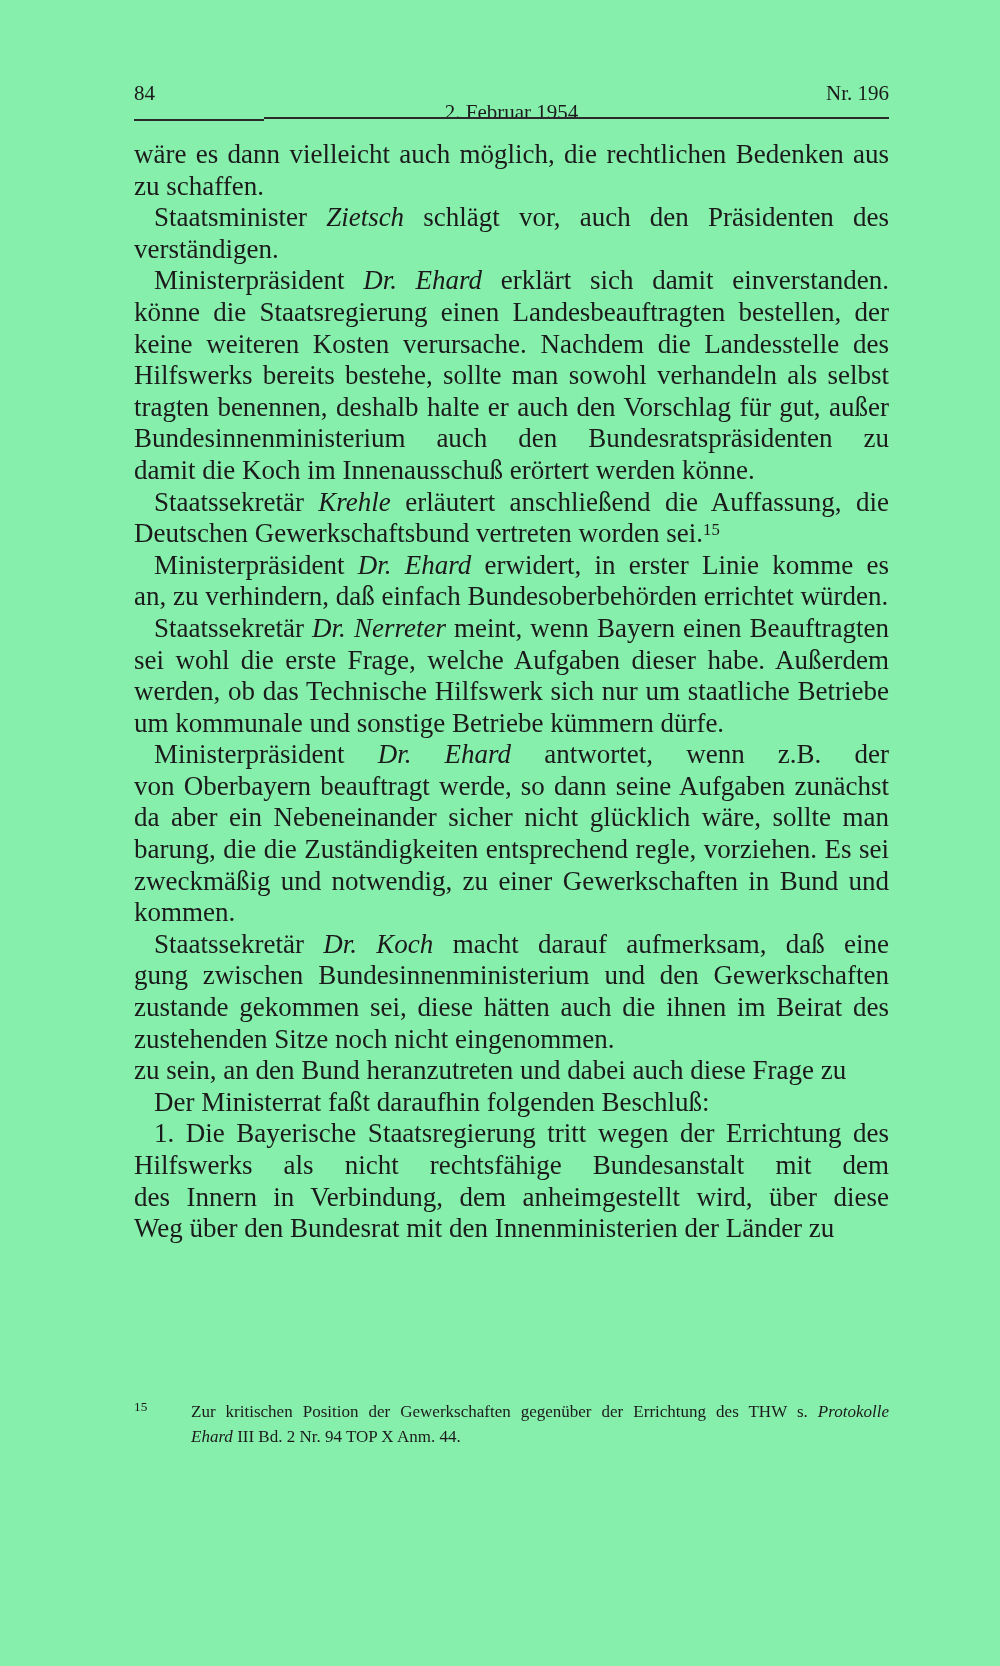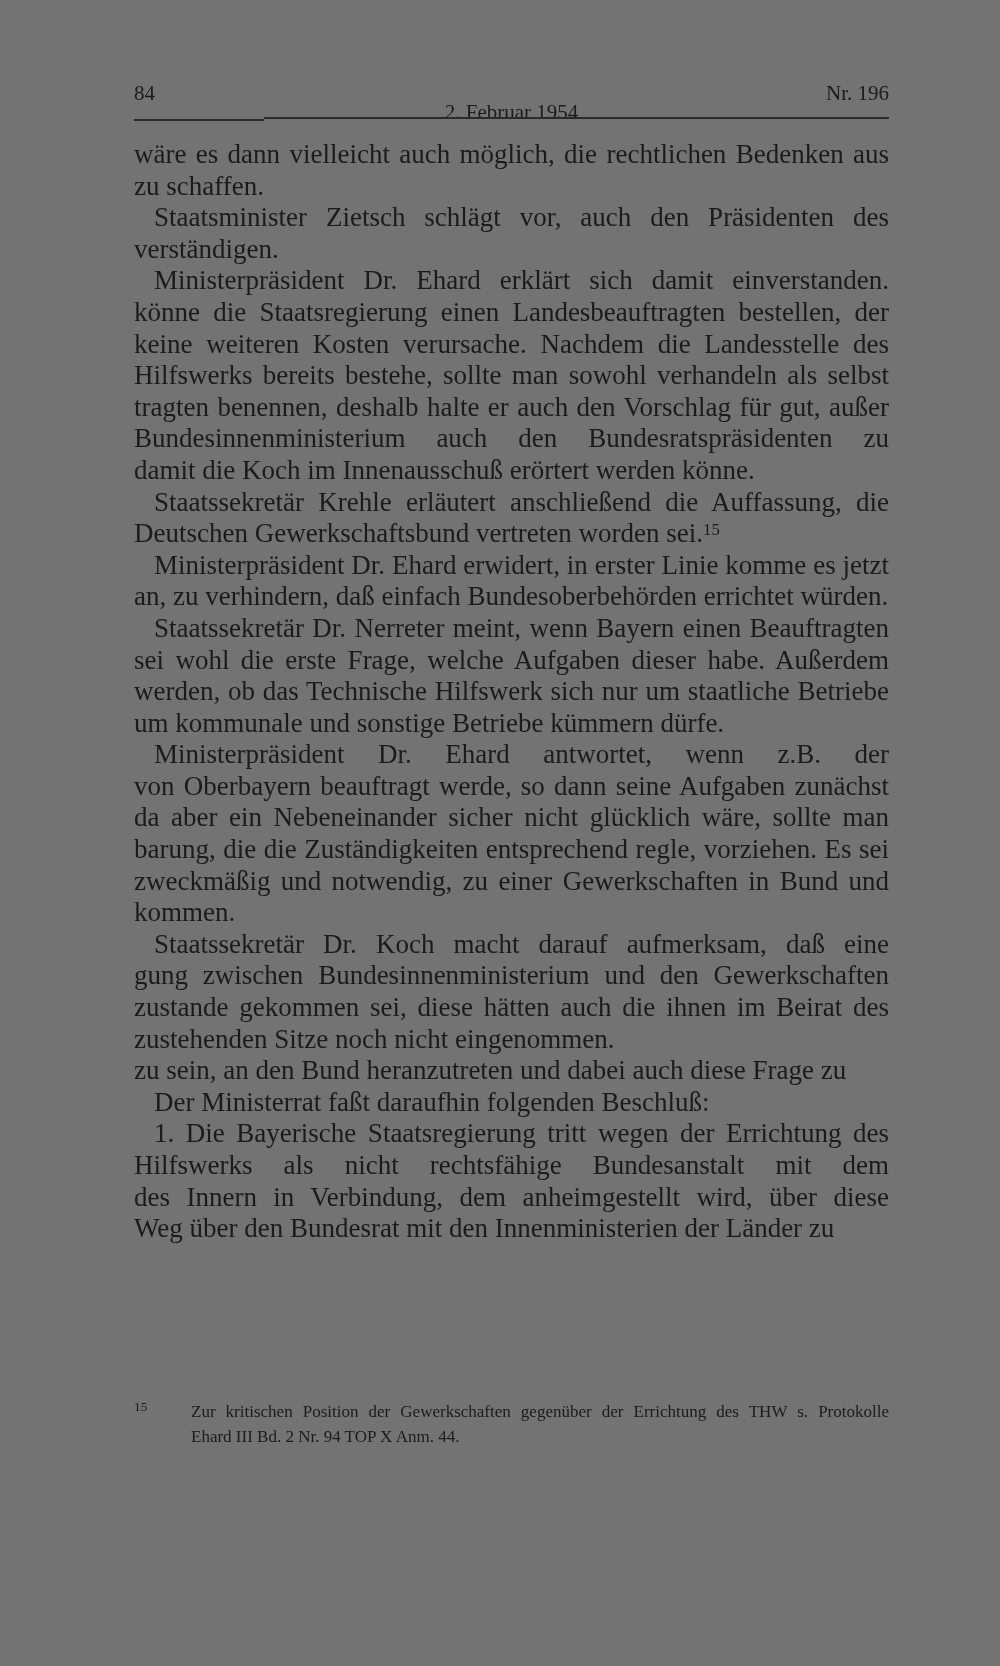--- a/index.html
+++ b/index.html
@@ -5,21 +5,21 @@
   html, body {
     margin: 0;
     padding: 0;
     background: #e8e8e8;
   }
   .page {
     position: relative;
     width: 1000px;
     height: 1666px;
     margin: 0 auto;
-    background: #737373;
+    background: #86efac;
     color: #1b1b1b;
     font-family: "Liberation Serif", "DejaVu Serif", serif;
     overflow: hidden;
   }
   .header {
     position: absolute;
     top: 78px;
     left: 134px;
     width: 755px;
     height: 32px;
@@ -49,21 +49,21 @@
     height: 31.6px;
     overflow: hidden;
     text-align: left;
     white-space: normal;
   }
   .line.just {
     text-align: justify;
     text-align-last: justify;
   }
   .line.ind { text-indent: 20px; }
-  .it { }
+  .it { font-style: italic; }
   .sup {
     font-size: 0.62em;
     position: relative;
     top: -0.45em;
     line-height: 0;
   }
   .footnote {
     position: absolute;
     top: 1399px;
     left: 134px;

